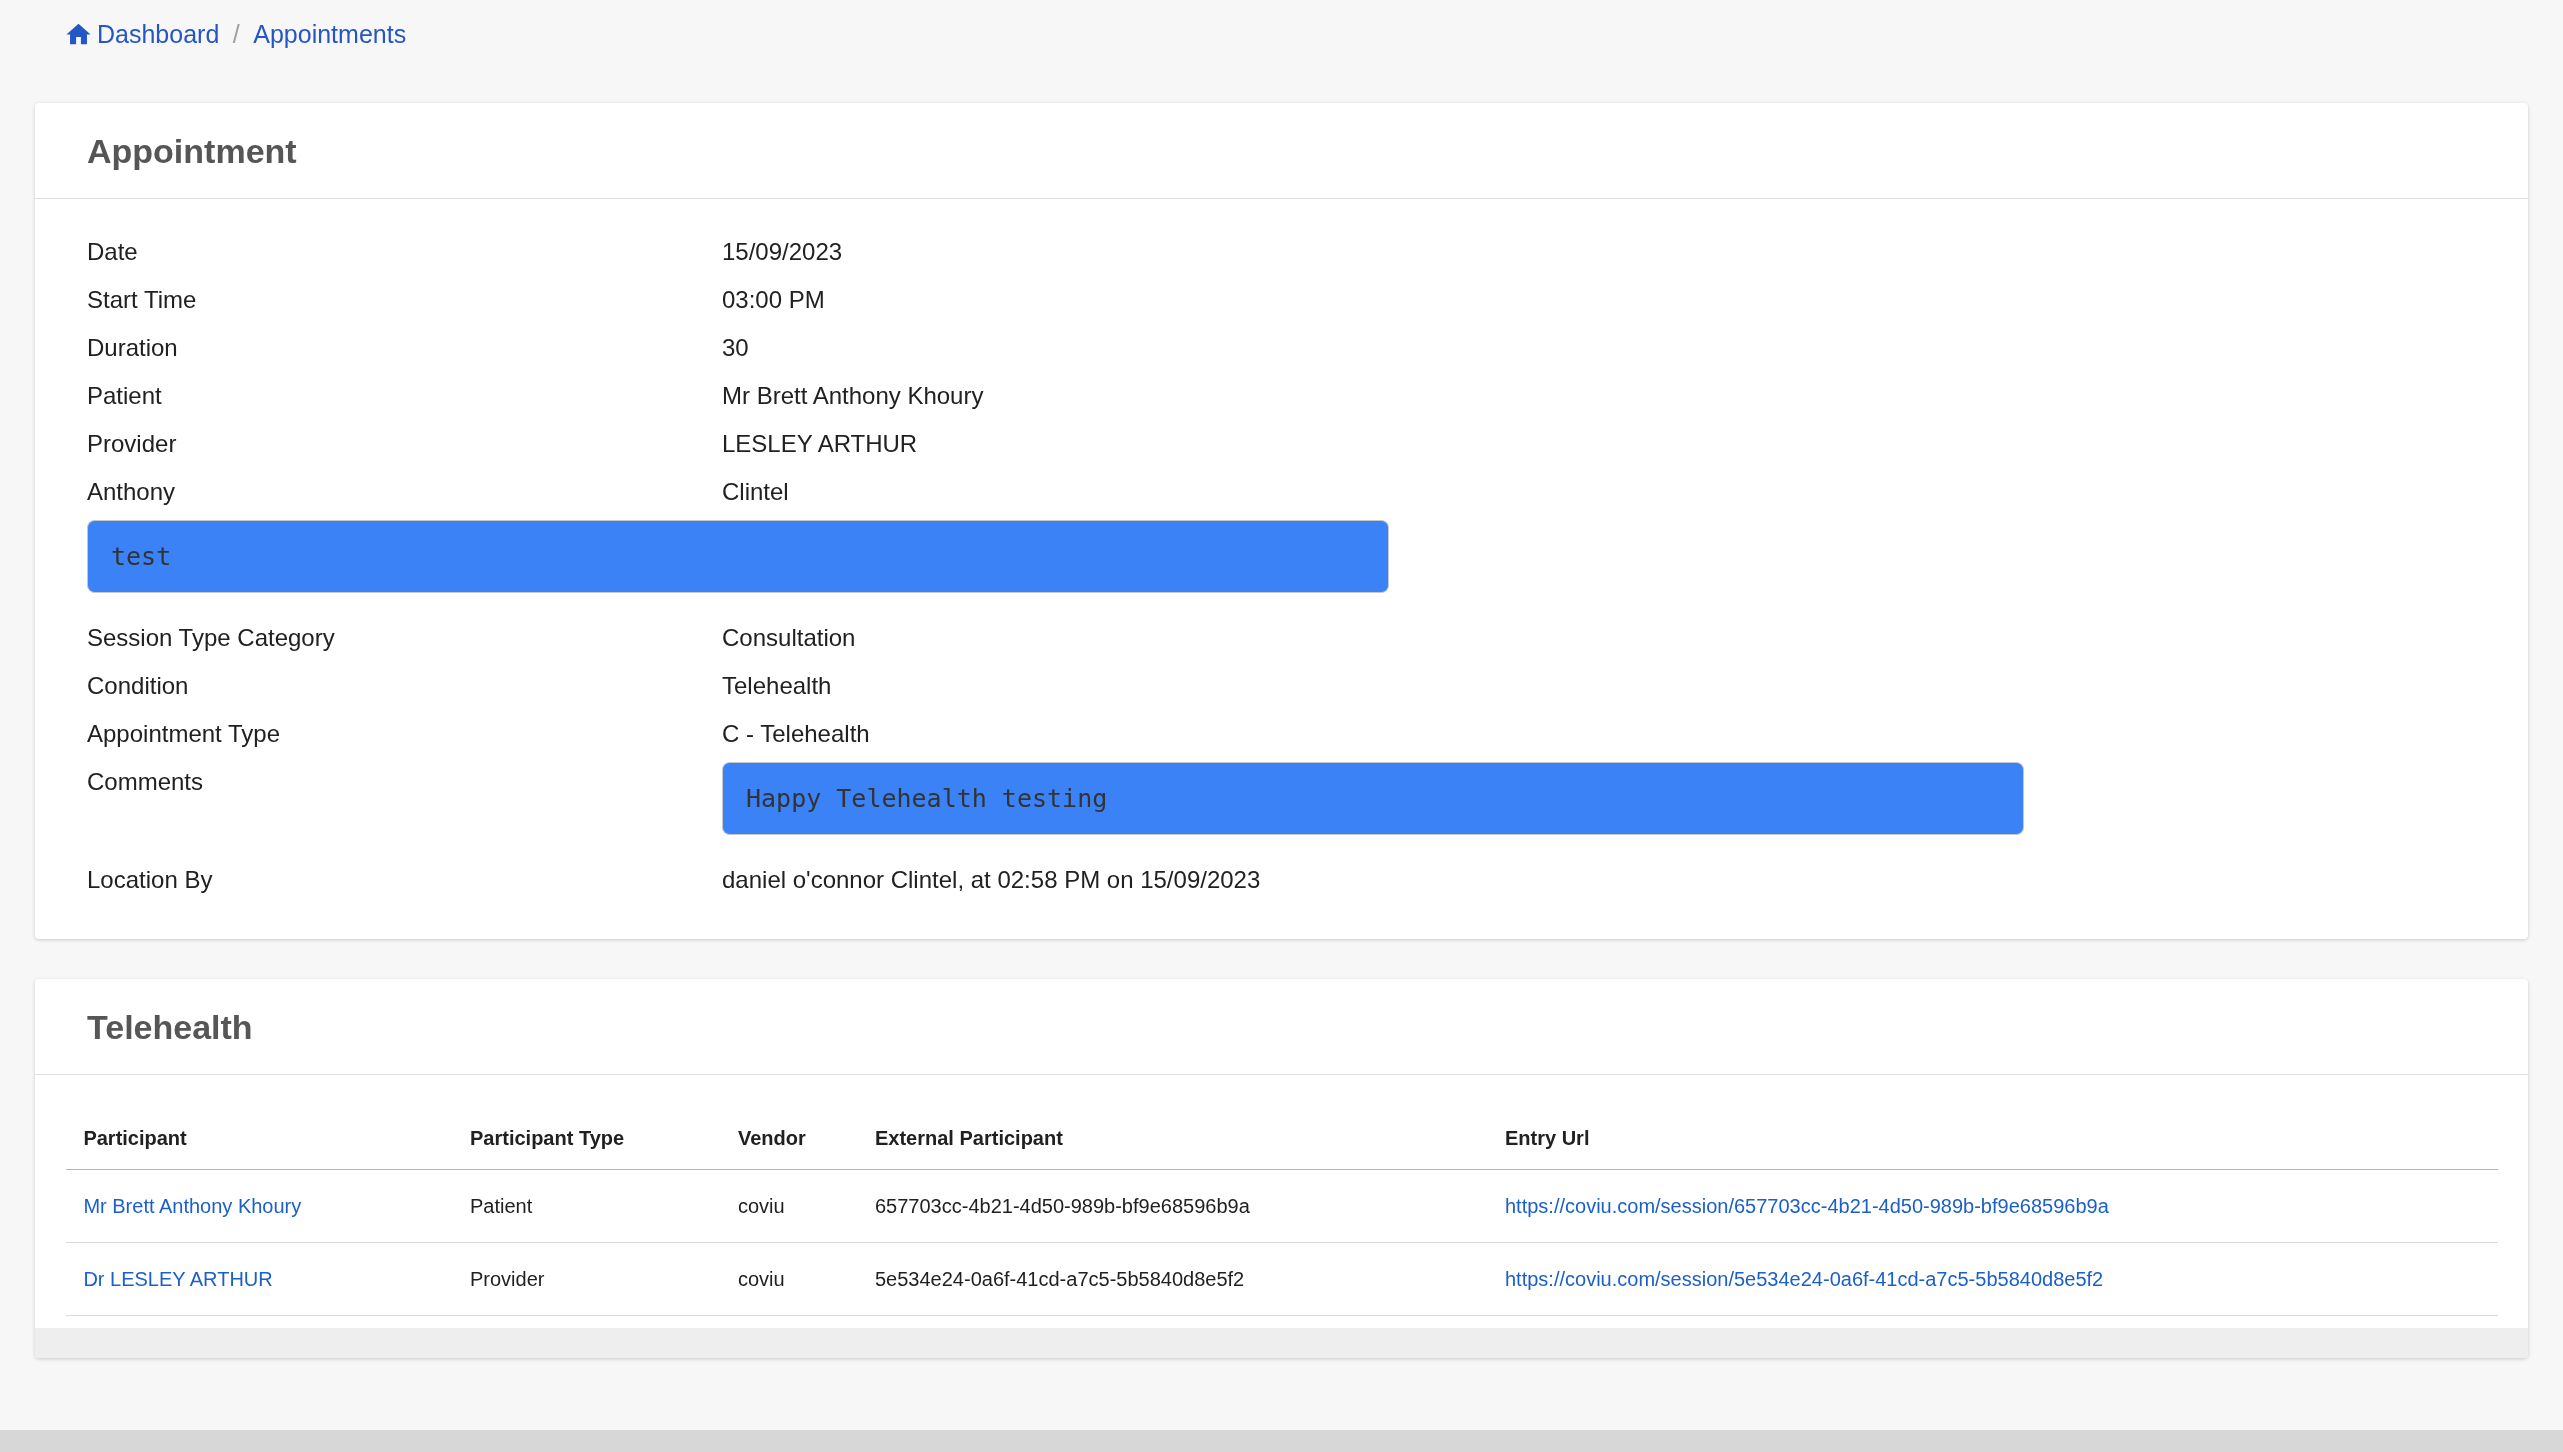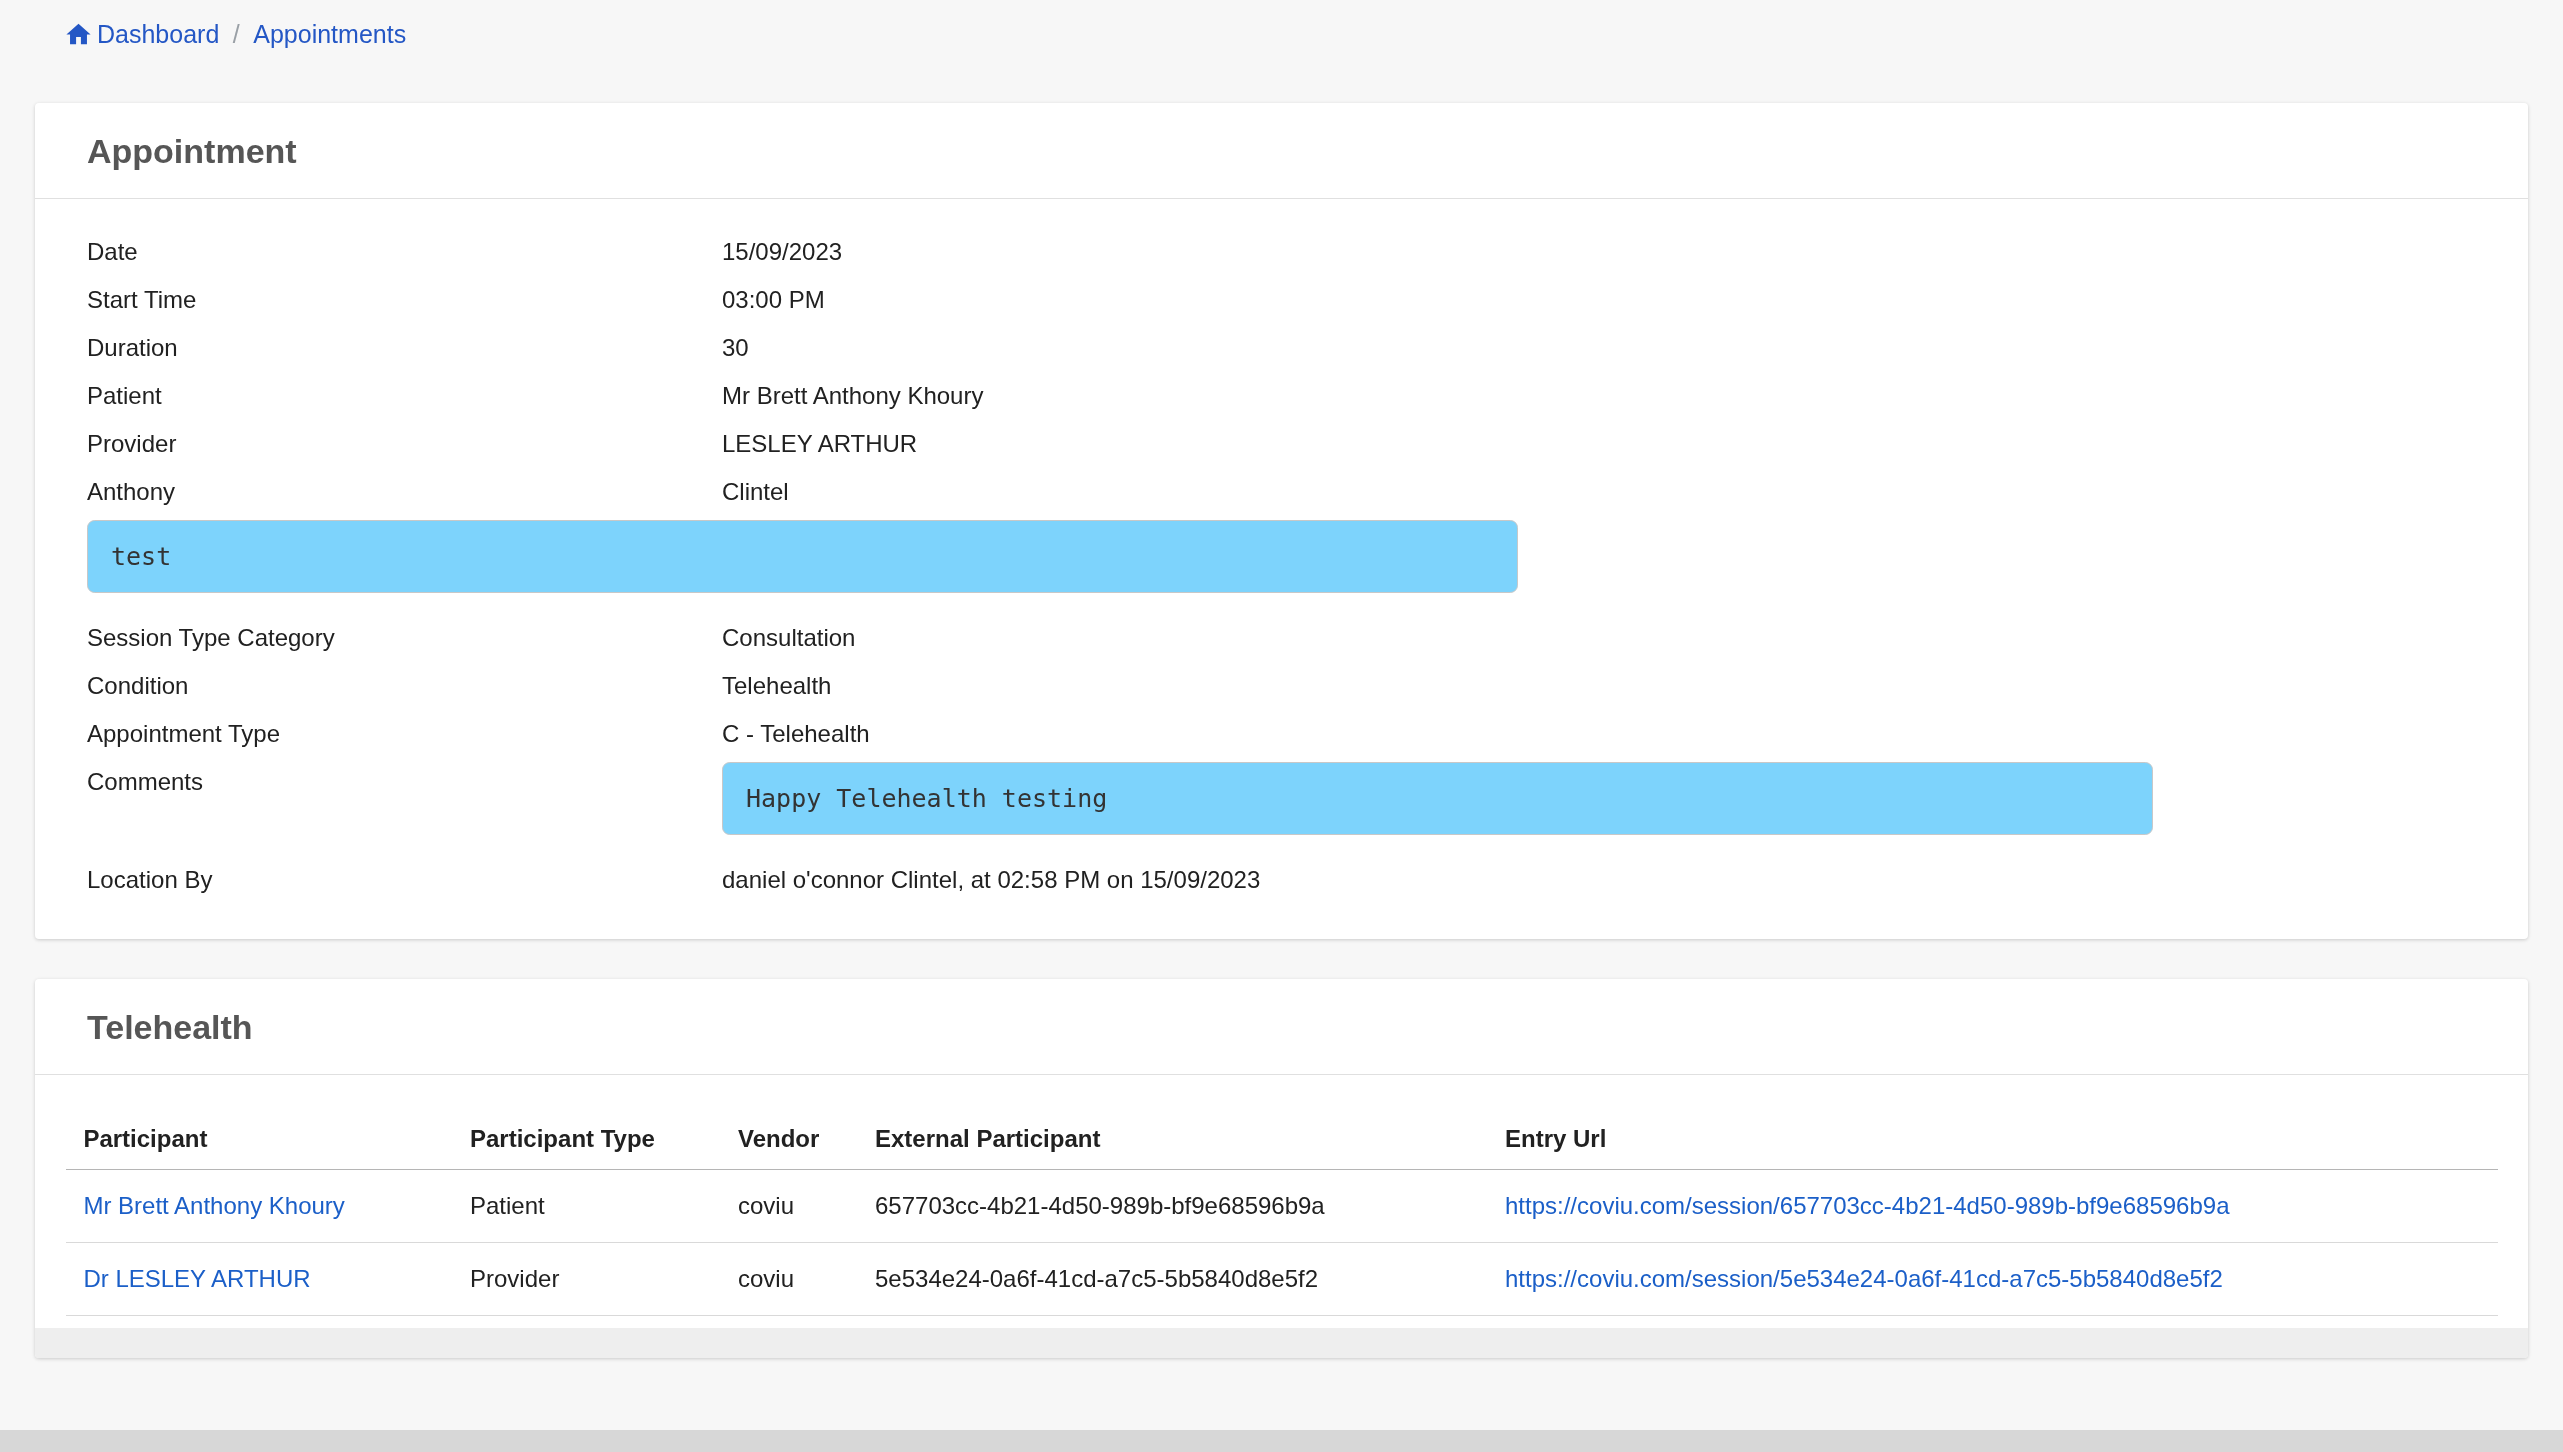--- a/index.html
+++ b/index.html
@@ -19,28 +19,28 @@
   .card { background: #ffffff; margin: 0 35px; border-radius: 3.9px; box-shadow: 0 1px 3.9px rgba(0,0,0,0.18); }
   .card-title { font-size: 34px; font-weight: 700; color: #565656; padding: 27px 52px 25px; border-bottom: 1px solid #e0e0e0; line-height: 43px; }
   #appointment-card { margin-top: 53px; }
   .card-body { padding: 29px 52px 35px; }
   
   .field-row { display: flex; align-items: flex-start; }
   .field-label { flex: 0 0 635px; width: 635px; font-weight: 400; line-height: 48px; }
   .field-value { line-height: 48px; }
   .input-row { margin-bottom: 21px; }
   .field-input {
-    width: 1431px; height: 73px; margin-top: 3.9px;
-    background: #7dd3fc; border: 1px solid #c8c8c8; border-radius: 7.7px;
+    width: 1302px; height: 73px; margin-top: 3.9px;
+    background: #3b82f6; border: 1px solid #c8c8c8; border-radius: 7.7px;
     padding: 4px 23px; color: #333333;
     font-family: "DejaVu Sans Mono", "Liberation Mono", monospace; font-size: 25px;
   }
   
   #telehealth-card { margin-top: 40px; padding-bottom: 0; }
-  .th-table { border-collapse: collapse; margin: 33px 31px 0; width: 2432px; font-size: 24px; table-layout: fixed; }
+  .th-table { border-collapse: collapse; margin: 33px 31px 0; width: 2432px; font-size: 20px; table-layout: fixed; }
   .th-table th { text-align: left; font-weight: 700; height: 62px; border-bottom: 1.9px solid #b5b5b5; padding: 0; }
   .th-table td { height: 73px; border-bottom: 1px solid #d9d9d9; padding: 0; }
   .th-table th:first-child, .th-table td:first-child { padding-left: 17.4px; }
   .table-link { color: #1b5fc8; text-decoration: none; cursor: pointer; }
   .footer-strip { height: 30px; background: #eeeeee; margin-top: 11.6px; border-radius: 0 0 3.9px 3.9px; }
   .bottom-strip { position: absolute; left: 0; right: 0; bottom: 0; height: 22px; background: #d7d7d7; }
 </style>
 </head>
 <body>
 

